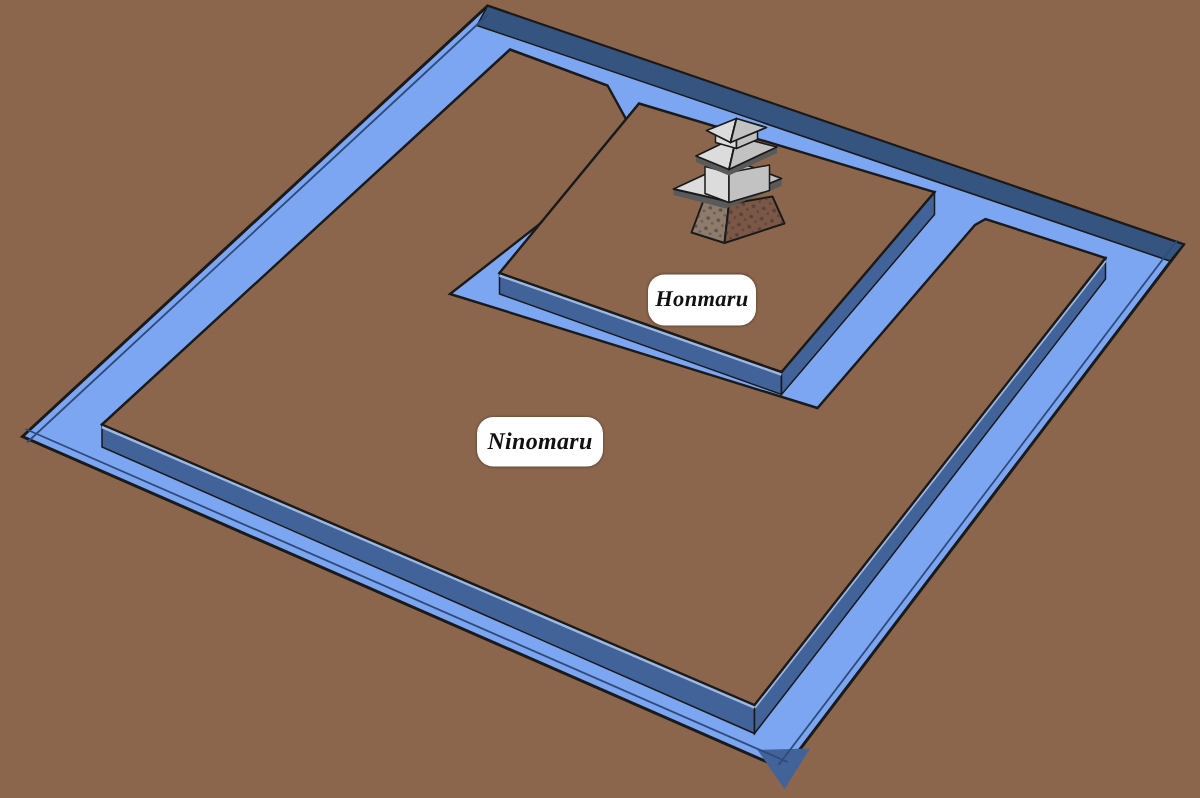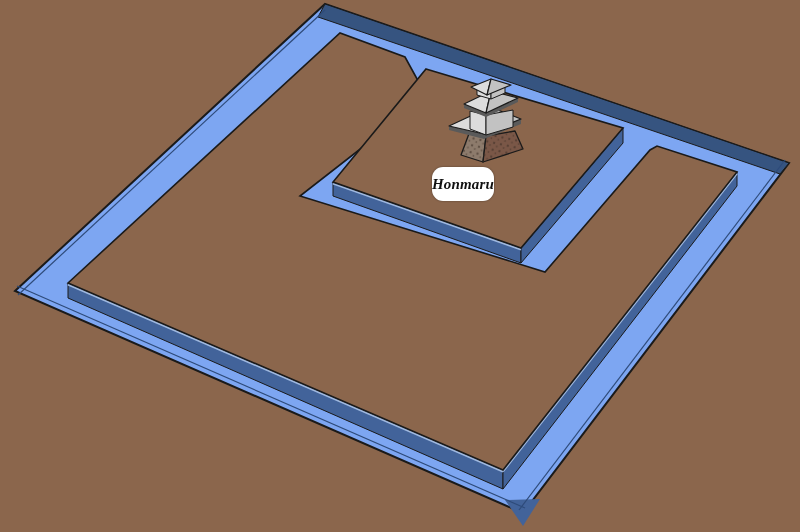--- a/index.html
+++ b/index.html
@@ -2,21 +2,21 @@
 <html><head>
 <meta charset="utf-8">
 <style>
   html,body{margin:0;padding:0;background:#8B664C;}
   #stage{position:relative;width:800px;height:532px;overflow:hidden;
          font-family:"Liberation Serif", serif;}
   #stage svg{position:absolute;left:0;top:0;}
   .plan-label{position:absolute;display:flex;align-items:center;justify-content:center;
       border-radius:11px;font-weight:bold;font-style:italic;font-size:15px;
       box-shadow:0 0 2px rgba(0,0,0,.45);letter-spacing:.2px;}
-  #label-honmaru{left:432px;top:167px;width:62px;height:34px;font-family:Liberation Serif, serif;}
+  #label-honmaru{left:432px;top:183px;width:72px;height:34px;font-family:Liberation Serif, serif;}
   #label-ninomaru{left:318px;top:278px;width:84px;height:33px;font-size:16px;}
 </style>
 </head>
 <body>
 
 <div id="stage">
   <svg width="800" height="532" viewBox="0 0 800 532">
     <defs>
       <pattern id="speck" width="7" height="7" patternUnits="userSpaceOnUse" patternTransform="rotate(12)">
         <circle cx="2" cy="2" r="1.2" opacity="0.55" fill="#3C2D24"></circle>
@@ -82,13 +82,14 @@
       <polygon points="491,91 518,98 486,113" stroke-width="1.2" fill="#C2C2C2" stroke="#1A1A1A"></polygon>
 
       <polygon points="477,95 477,85 491,88 491,99" stroke-width="1" fill="#DCDCDC" stroke="#1A1A1A"></polygon>
       <polygon points="491,99 491,88 505,85 505,93" stroke-width="1" fill="#C2C2C2" stroke="#1A1A1A"></polygon>
       <polygon points="471,87 491,79 487,95" stroke-width="1.2" fill="#DCDCDC" stroke="#1A1A1A"></polygon>
       <polygon points="491,79 511,85 487,95" stroke-width="1.2" fill="#C2C2C2" stroke="#1A1A1A"></polygon>
     </g>
   </svg>
 
   <div class="plan-label" id="label-honmaru" style="background: rgb(255, 255, 255); color: rgb(17, 17, 17);">Honmaru</div>
+  <div class="plan-label" id="label-ninomaru" style="background: rgb(255, 255, 255); color: rgb(17, 17, 17);">Ninomaru</div>
 </div>
 
 </body></html>

